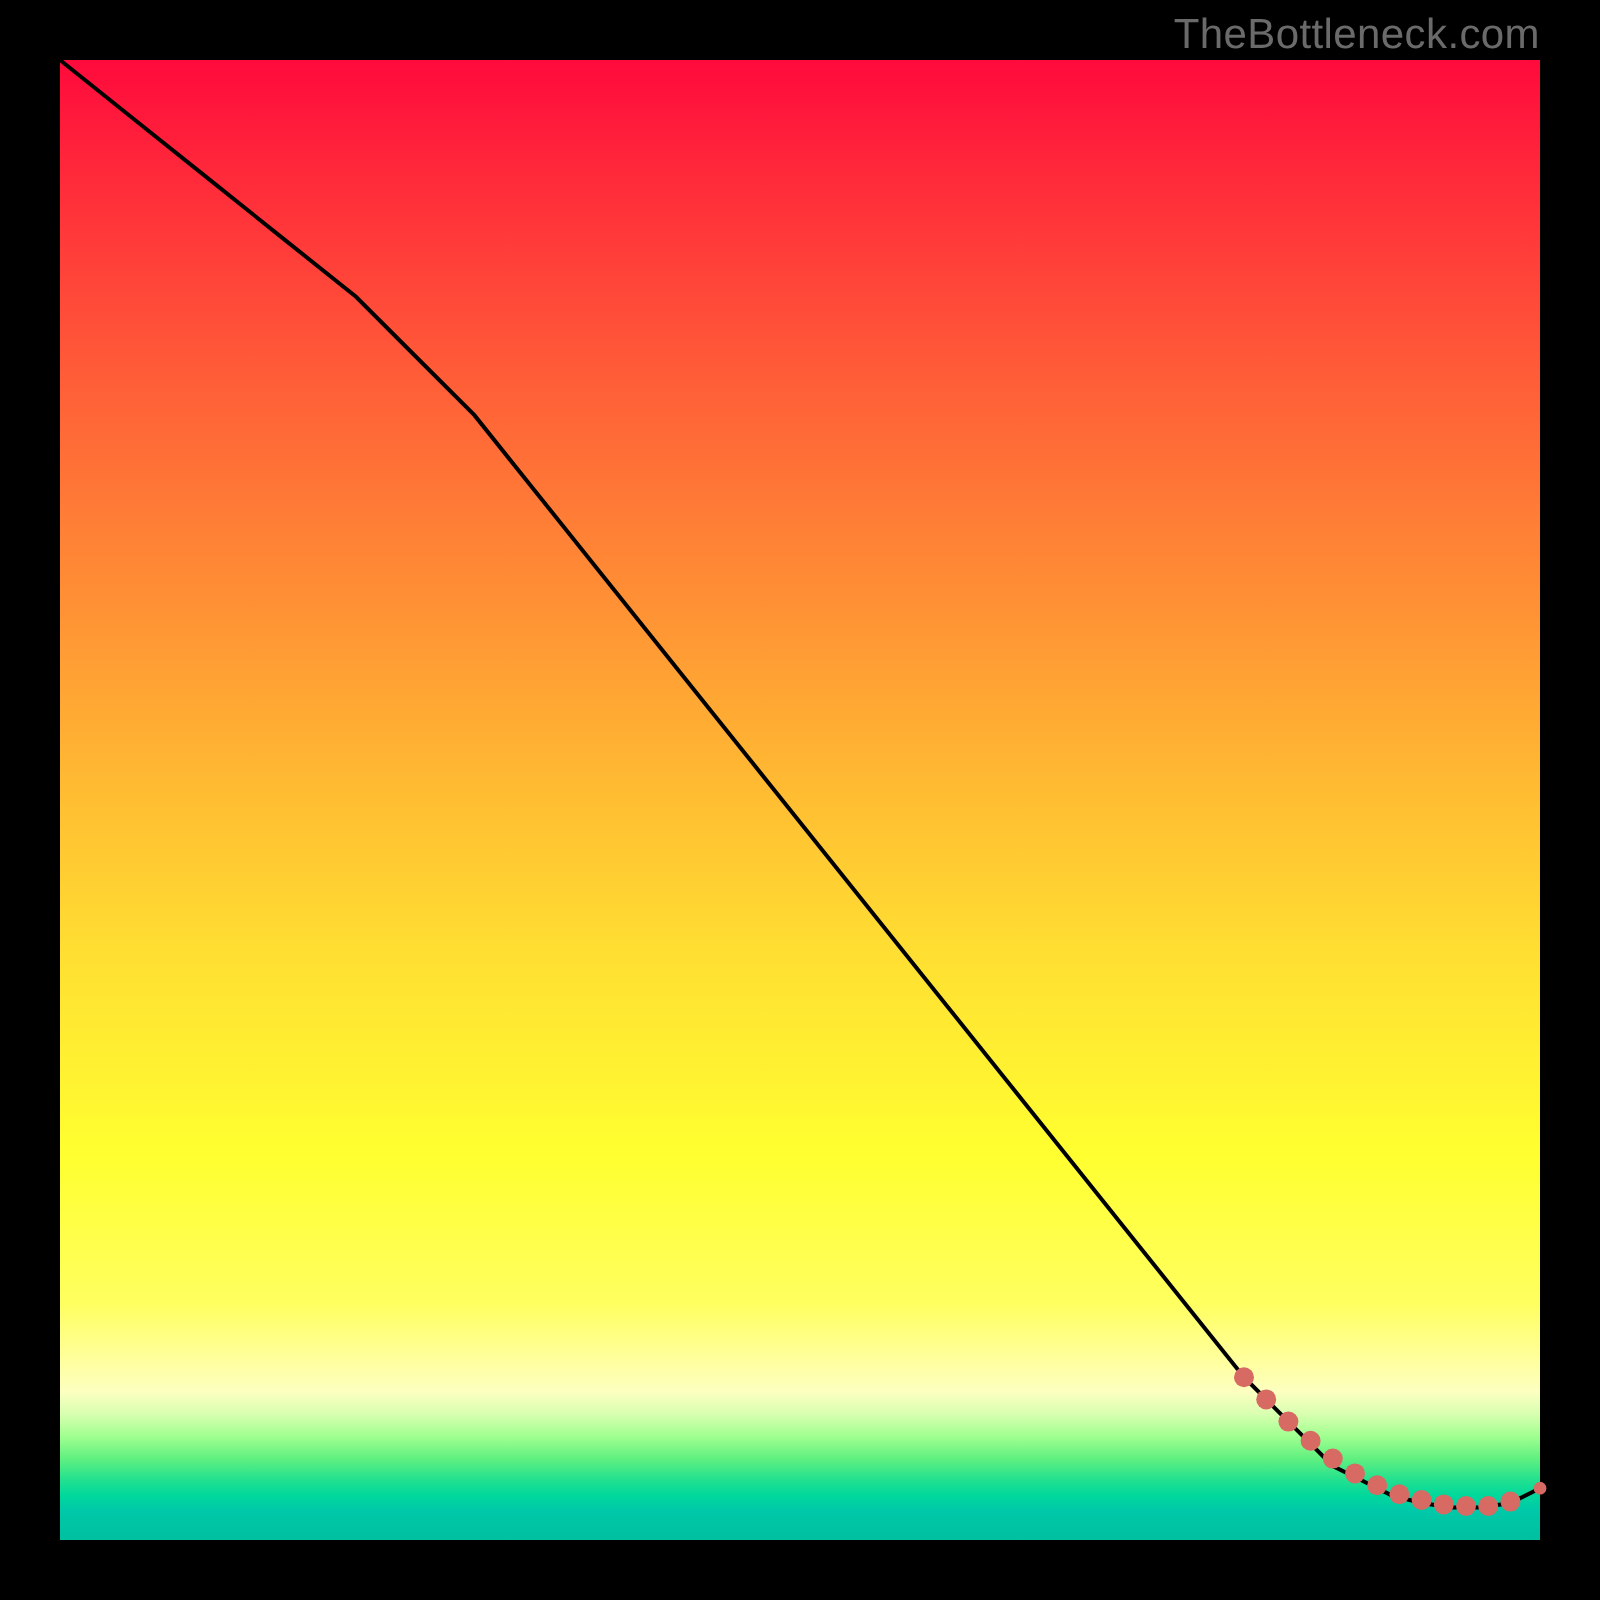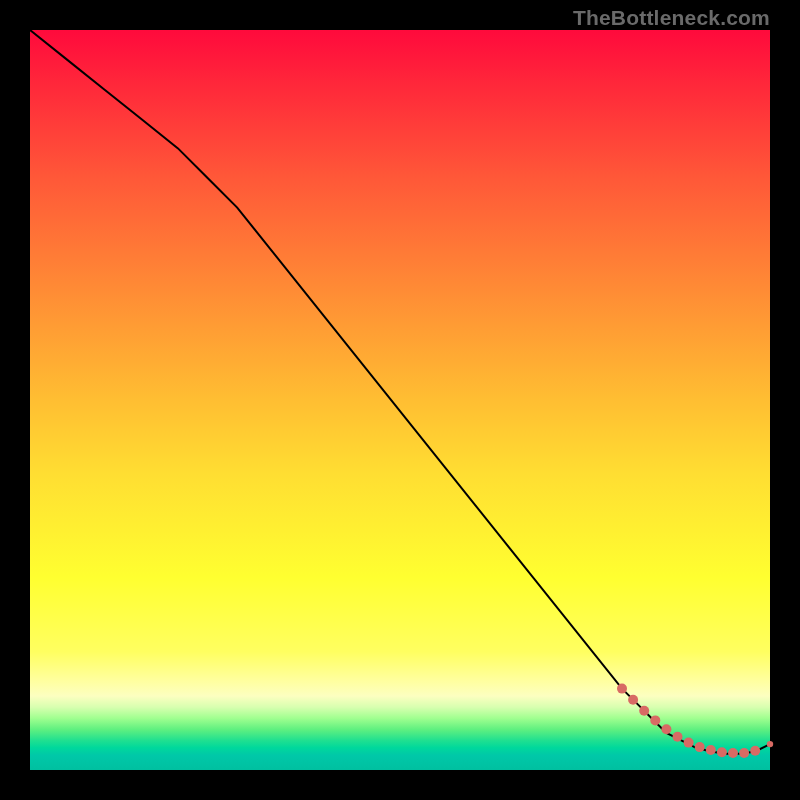--- a/index.html
+++ b/index.html
@@ -46,21 +46,21 @@
       #00c0a0 100%
     );
   }
   .watermark {
     position: absolute;
     top: 6px;
     right: 30px;
     color: #6a6a6a;
     font-size: 21px;
     letter-spacing: 0.2px;
-    font-weight: 700;
+    font-weight: 400;
     font-family: Arial, Helvetica, sans-serif;
   }
   svg.overlay {
     position: absolute;
     left: 30px;
     top: 30px;
     width: 740px;
     height: 740px;
     overflow: visible;
   }

